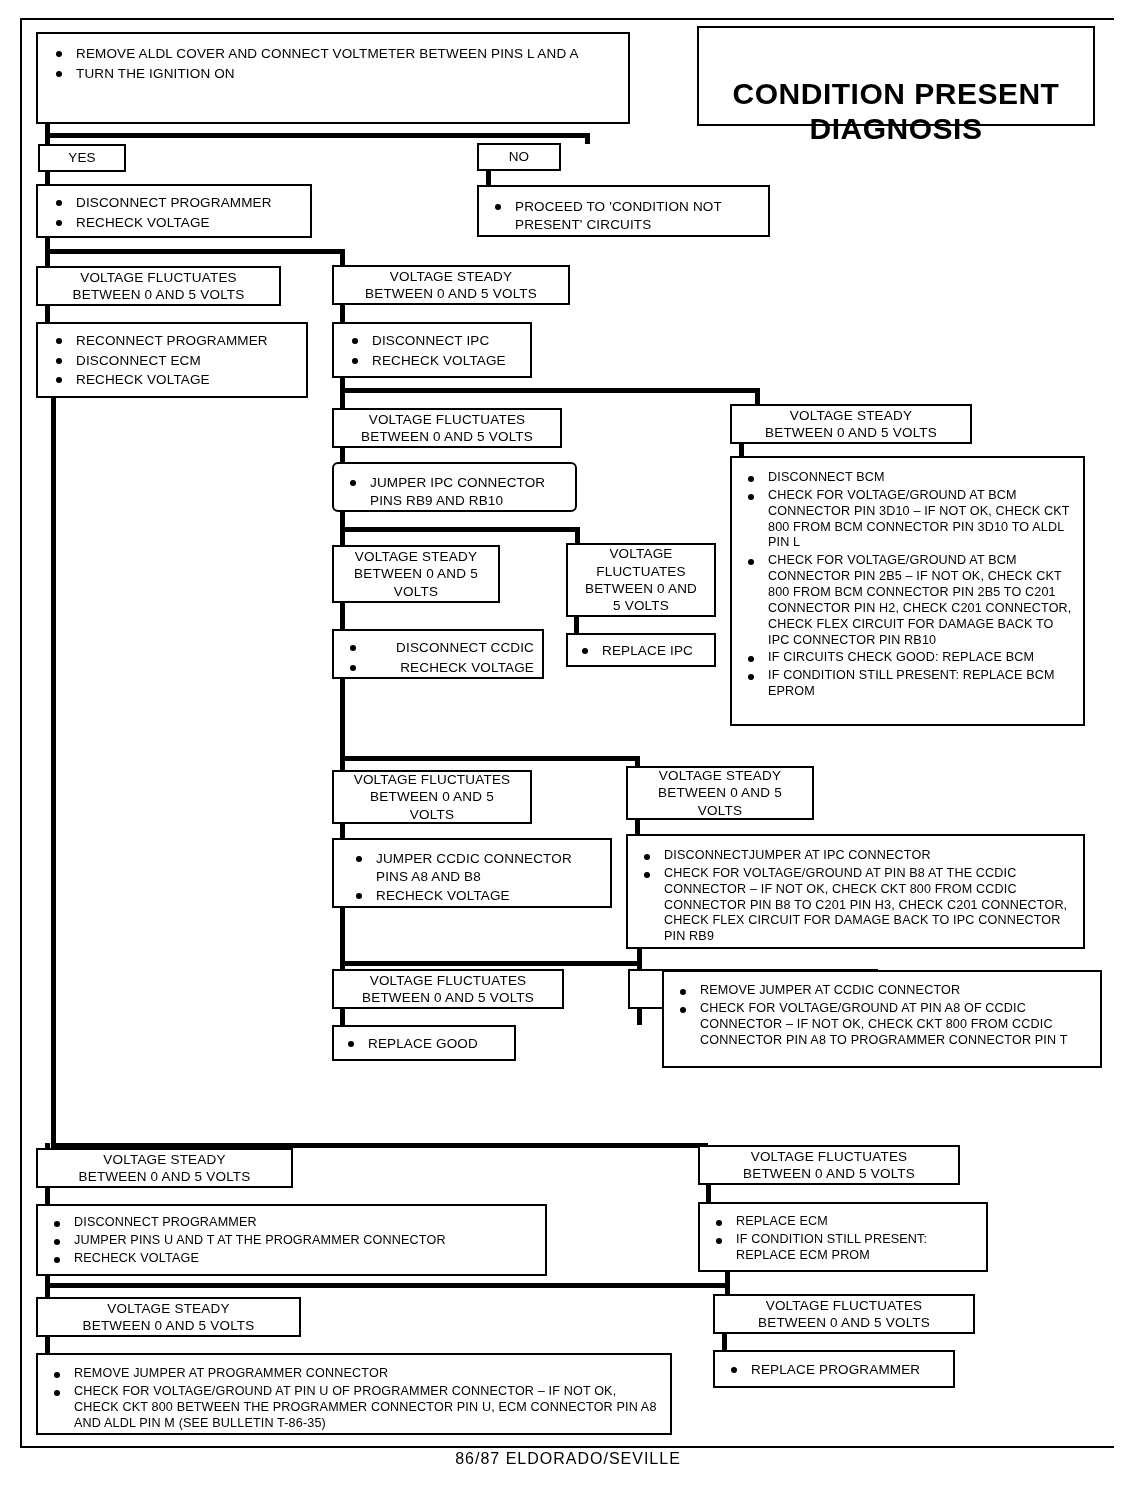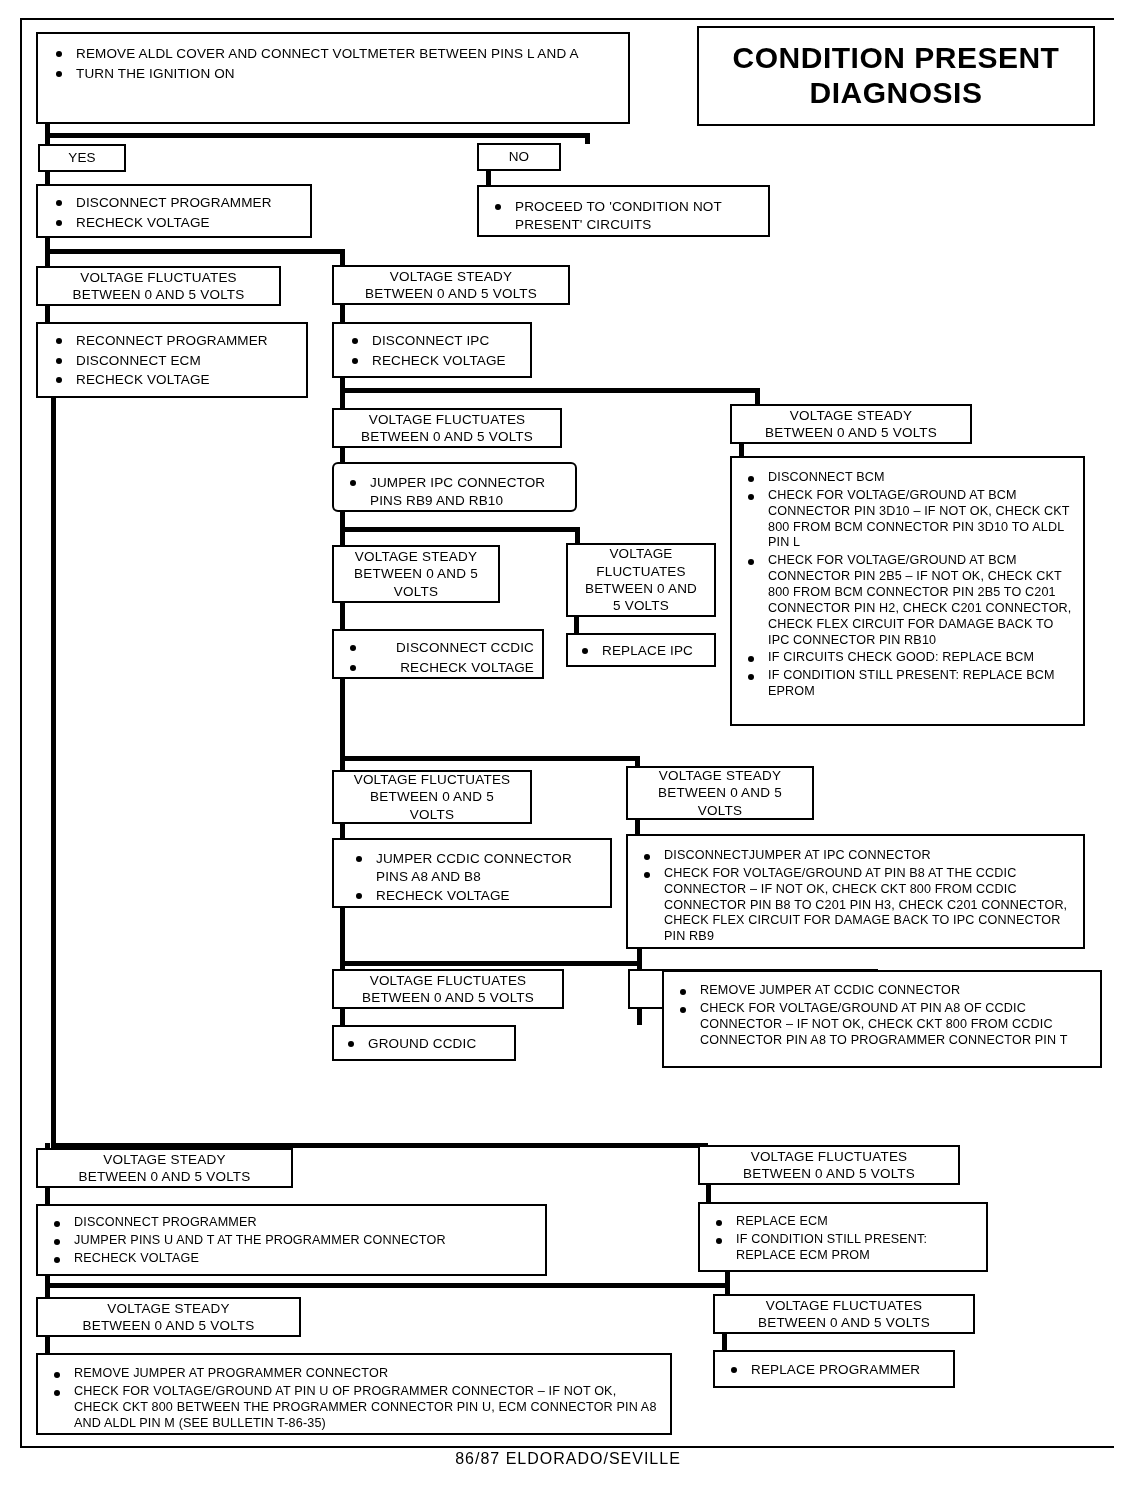--- a/index.html
+++ b/index.html
@@ -12,21 +12,21 @@
   
   .frame{position:absolute;border:2px solid #000;border-right:none;}
 
   
   .box{position:absolute;border:2px solid #000;background:#fff;box-sizing:border-box;}
 
   
   .ln{position:absolute;background:#000;}
 
   .title{font-weight:bold;text-align:center;letter-spacing:.5px;line-height:1.18;}
-  .ttl-l1{font-size:30px;}
+  .ttl-l1{font-size:30px;margin-top:36px;}
   .ttl-l2{font-size:30px;}
 
   .ctr{display:flex;flex-direction:column;align-items:center;justify-content:center;
        text-align:center;height:100%;line-height:1.28;font-size:13.5px;letter-spacing:.2px;}
 
   ul.bl{list-style:none;margin:0;padding:8px;}
   ul.bl li{position:relative;padding-left:30px;margin:0 0 2px 0;
            font-size:13.5px;line-height:1.30;letter-spacing:.15px;}
   ul.bl li:before{content:"";position:absolute;left:10px;top:.46em;
                   width:6px;height:6px;border-radius:50%;background:#000;}
@@ -241,21 +241,21 @@
       <div>VOLTAGE STEADY</div>
       <div>BETWEEN 0 AND 5 VOLTS</div>
     </div>
   </div>
 
   <div class="ln" style="left:340px;top:1009px;width:5px;height:18px;"></div>
   <div class="ln" style="left:637px;top:1009px;width:5px;height:16px;"></div>
 
   <div class="box" style="left:332px;top:1025px;width:184px;height:36px;">
     <ul class="bl" style="padding:8px 6px 0 4px;">
-      <li>GROUND  CCDIC</li>
+      <li>REPLACE  GOOD</li>
     </ul>
   </div>
   <div class="box" style="left:628px;top:970px;width:440px;height:98px;margin-left:34px;">
     <ul class="bl sm" style="padding:11px 10px 0 6px;">
       <li>REMOVE JUMPER AT CCDIC CONNECTOR</li>
       <li>CHECK FOR VOLTAGE/GROUND AT PIN A8 OF CCDIC CONNECTOR – IF NOT OK, CHECK CKT 800 FROM CCDIC CONNECTOR PIN A8 TO PROGRAMMER CONNECTOR PIN T</li>
     </ul>
   </div>
 
   <div class="ln" style="left:51px;top:1143px;width:657px;height:5px;"></div>

